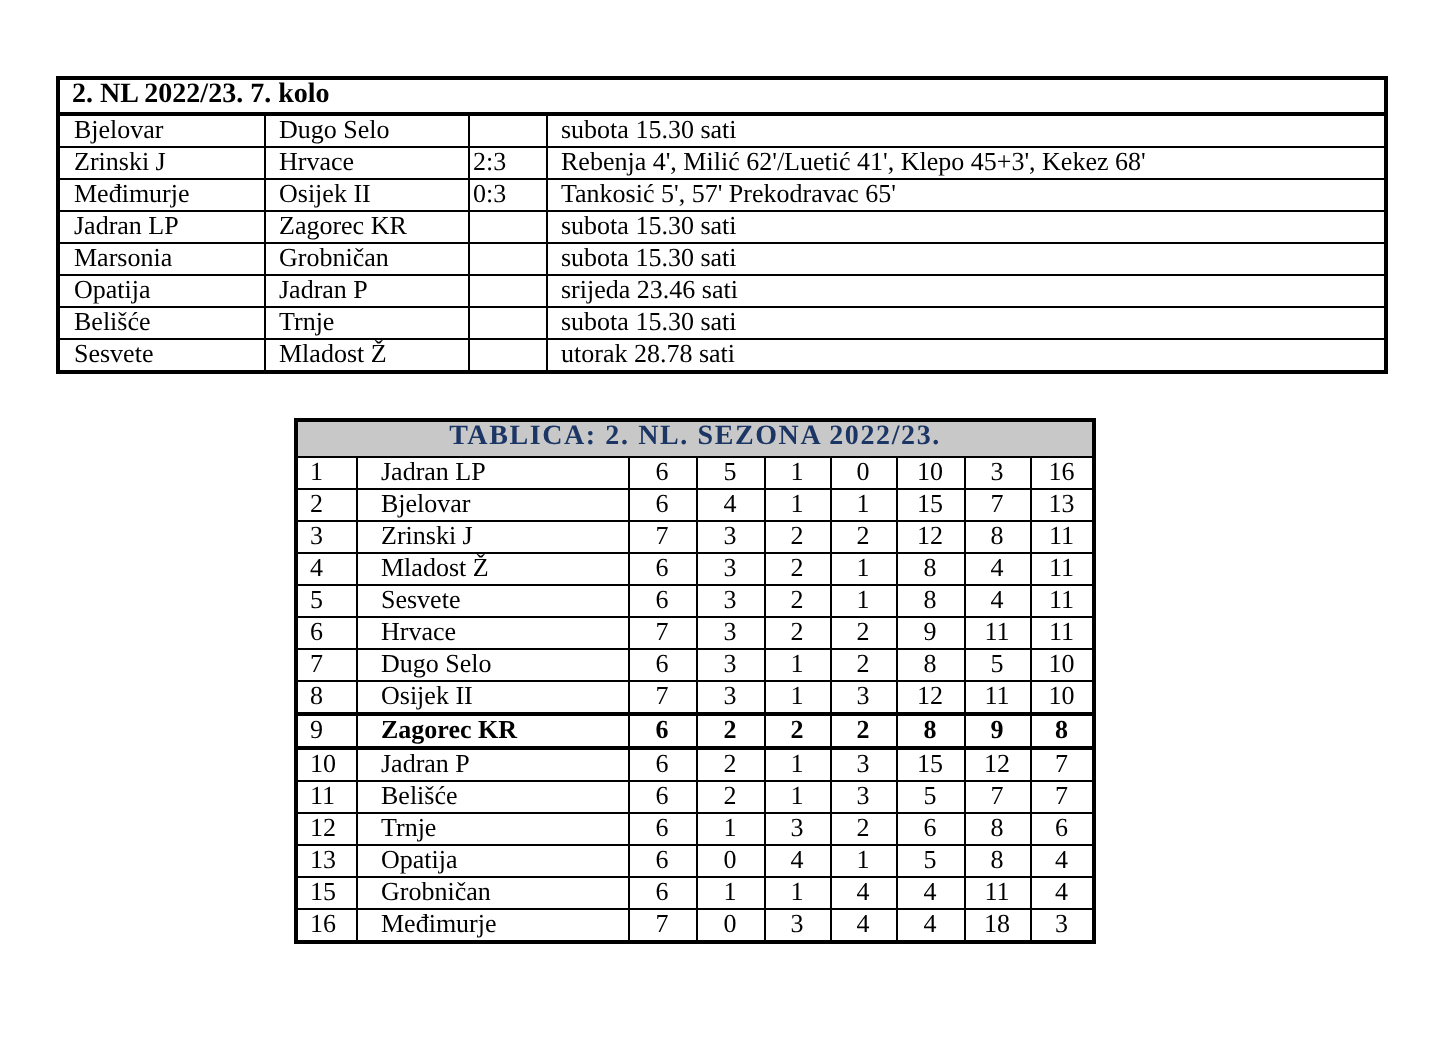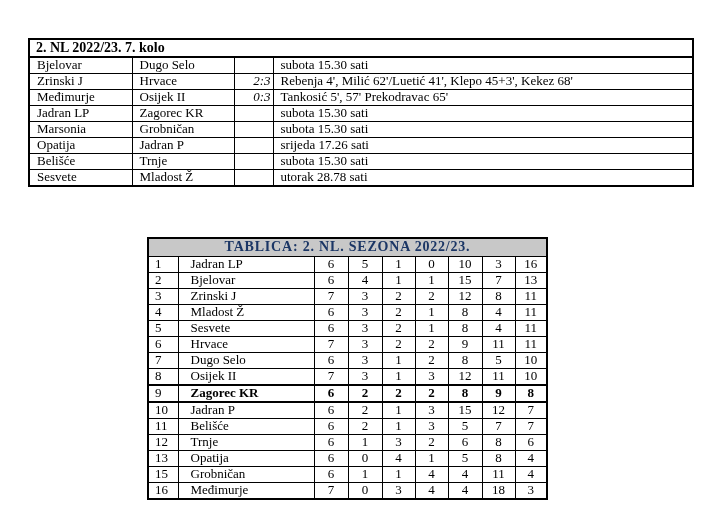--- a/index.html
+++ b/index.html
@@ -21,26 +21,26 @@
   .fixtures th {
     text-align: left; font-size: 14px; font-weight: bold;
     padding: 0 6px 1px 6px; height: 15px; line-height: 15px;
     border-bottom: 2px solid #000; white-space: nowrap; overflow: hidden;
   }
   .fixtures td {
     border: 1px solid #000;
     padding: 0 7px 1px 7px; height: 14px; line-height: 14px;
     white-space: nowrap; overflow: hidden;
   }
-  .fixtures td.c-score { text-align: right; padding: 0 2px 1px 2px; font-style: italic; }
+  .fixtures td.c-score { text-align: left; padding: 0 2px 1px 2px; }
 
   
   .standings {
     position: absolute; left: 147px; top: 209px; width: 401px;
-    border: 2px solid #000; font-size: 13px; margin-top: 28px;
+    border: 2px solid #000; font-size: 13px;
   }
   .standings th {
     text-align: center; font-weight: bold; font-size: 14px;
     letter-spacing: 0.8px;
     height: 16px; line-height: 16px; padding: 0 4px 1px 4px;
     border-bottom: 1px solid #000;
     white-space: nowrap; overflow: hidden;
   }
   .standings td {
     border: 1px solid #000;
@@ -102,21 +102,21 @@
         <tr>
           <td class="c-home">Marsonia</td>
           <td class="c-away">Grobničan</td>
           <td class="c-score"></td>
           <td class="c-info">subota 15.30 sati</td>
         </tr>
         <tr>
           <td class="c-home">Opatija</td>
           <td class="c-away">Jadran P</td>
           <td class="c-score"></td>
-          <td class="c-info">srijeda 17.26 sati</td>
+          <td class="c-info">srijeda 23.46 sati</td>
         </tr>
         <tr>
           <td class="c-home">Belišće</td>
           <td class="c-away">Trnje</td>
           <td class="c-score"></td>
           <td class="c-info">subota 15.30 sati</td>
         </tr>
         <tr>
           <td class="c-home">Sesvete</td>
           <td class="c-away">Mladost Ž</td>

